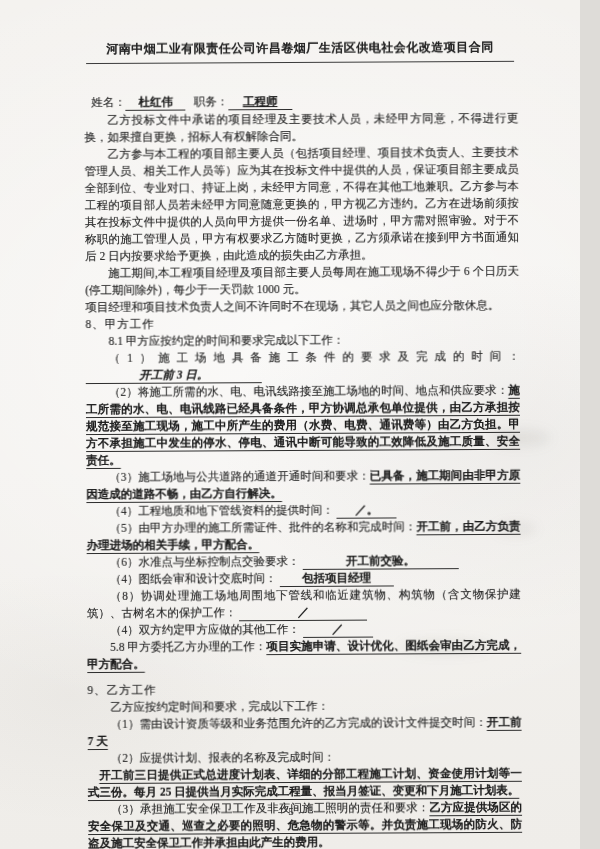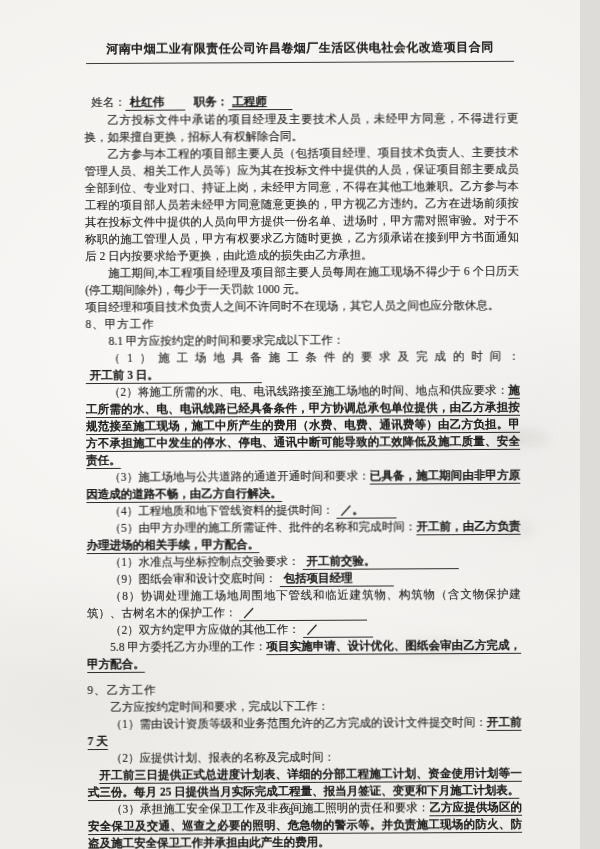--- a/index.html
+++ b/index.html
@@ -41,51 +41,52 @@
     text-align:justify;
   }
   p{margin:0;padding:0;}
   .indent{text-indent:2em;}
   .heading{letter-spacing:1px;}
   .mt{margin-top:9px;}
   .name-line{text-indent:0.6em;margin-bottom:1px;}
   .blank{
     display:inline-block;
     border-bottom:1px solid #2c2c2c;
+    text-align:center;
     font-weight:bold;
     color:#1c1c1c;
     line-height:13px;
     text-indent:0;
     vertical-align:baseline;
     padding:0 4px 1px 4px;
   }
   .w62{min-width:52px;}
   .w66{min-width:56px;text-decoration:underline;}
-  .w180{min-width:168px;}
+  .w180{min-width:168px;font-style:italic;}
   .w64{min-width:52px;}
   .w150{min-width:148px;}
   .w110{min-width:106px;}
   .w130{min-width:120px;}
   .w70{min-width:62px;}
   .fill{
     font-weight:bold;color:#1c1c1c;
     text-decoration:underline;
     text-underline-offset:3.5px;
     text-decoration-thickness:1px;
     text-decoration-color:#2c2c2c;
   }
   .fill-block{
     font-weight:bold;color:#1c1c1c;
     text-decoration:underline;
     text-underline-offset:3.5px;
     text-decoration-thickness:1px;
     text-decoration-color:#2c2c2c;
     text-indent:1em;
   }
-  .gap-left{margin-left:8px;font-weight:bold;}
+  .gap-left{margin-left:8px;}
   .page-number{
     position:absolute;
     left:0;right:0;
     bottom:32px;
     text-align:center;
     font-size:11px;
     letter-spacing:2px;
     color:#3a3a3a;
   }
   .smudge{
@@ -140,36 +141,36 @@
       <p class="indent">
         <span>（4）工程地质和地下管线资料的提供时间：</span>
         <span class="blank w64">／。</span>
       </p>
 
       <p class="indent">
         <span>（5）由甲方办理的施工所需证件、批件的名称和完成时间：</span><span class="fill">开工前，由乙方负责办理进场的相关手续，甲方配合。</span>
       </p>
 
       <p class="indent">
-        <span>（1）水准点与坐标控制点交验要求：</span>
+        <span>（6）水准点与坐标控制点交验要求：</span>
         <span class="blank w150">开工前交验。</span>
       </p>
 
       <p class="indent">
-        <span>（9）图纸会审和设计交底时间：</span>
+        <span>（4）图纸会审和设计交底时间：</span>
         <span class="blank w110">包括项目经理</span>
       </p>
 
       <p class="indent">
         <span>（8）协调处理施工场地周围地下管线和临近建筑物、构筑物（含文物保护建筑）、古树名木的保护工作：</span>
         <span class="blank w130">／</span>
       </p>
 
       <p class="indent">
-        <span>（2）双方约定甲方应做的其他工作：</span>
+        <span>（4）双方约定甲方应做的其他工作：</span>
         <span class="blank w70">／</span>
       </p>
 
       <p class="indent">
         <span>5.8 甲方委托乙方办理的工作：</span><span class="fill">项目实施申请、设计优化、图纸会审由乙方完成，甲方配合。</span>
       </p>
 
       <p class="heading mt">9、乙方工作</p>
       <p class="indent">乙方应按约定时间和要求，完成以下工作：</p>
 

